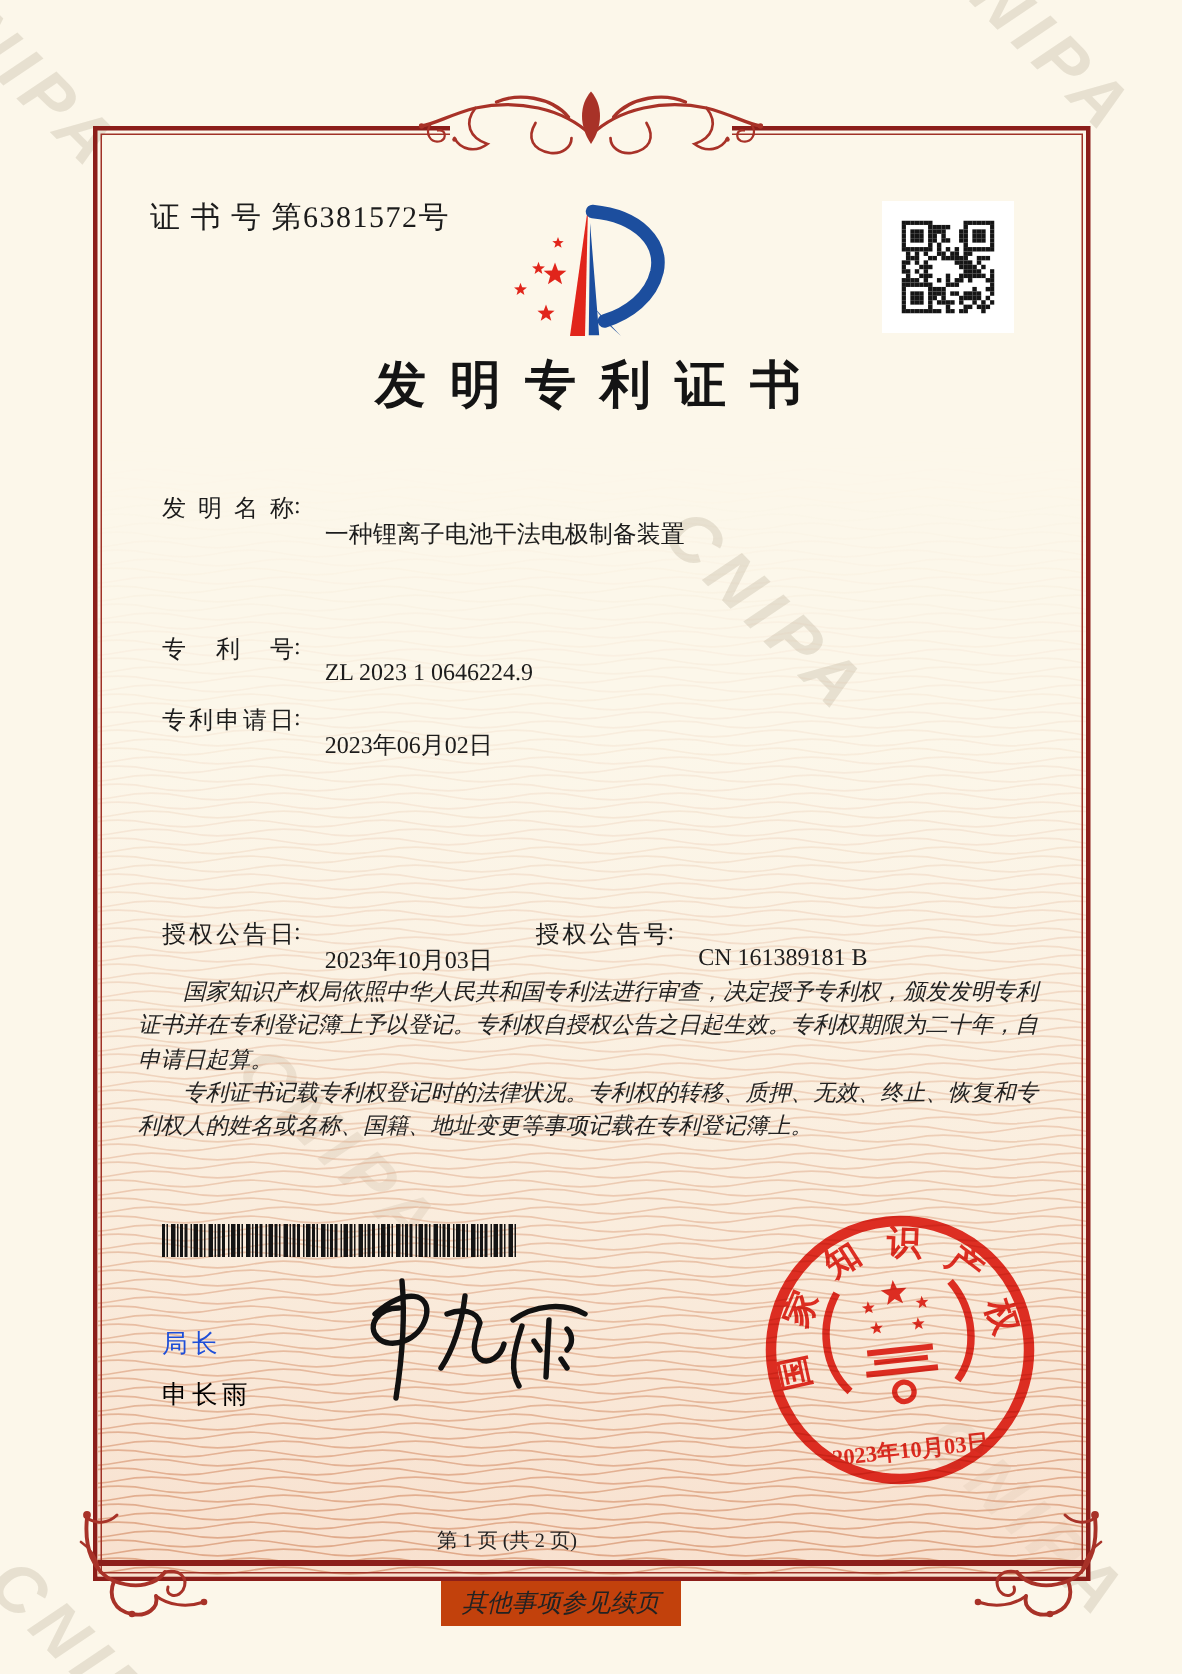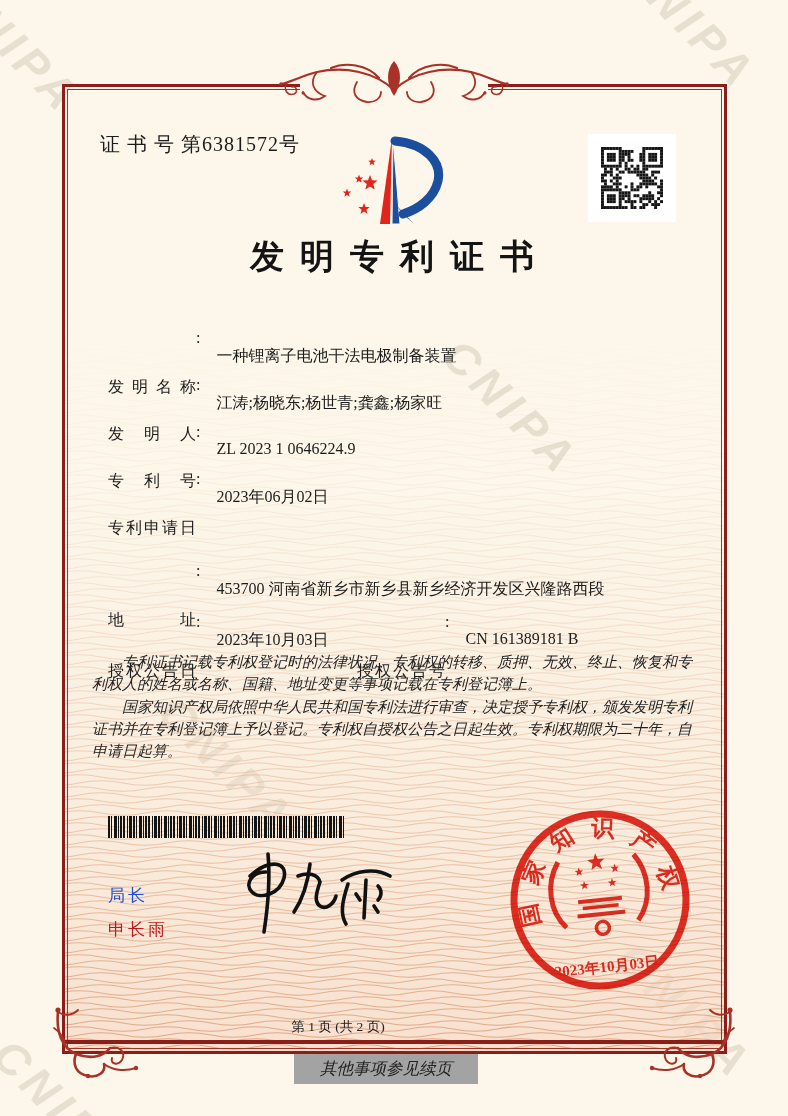--- a/index.html
+++ b/index.html
@@ -41,42 +41,41 @@
     font-size:34px;font-weight:700;letter-spacing:16px;padding-left:12px;
     box-sizing:border-box;color:#141414;
   }
   #qr-box{position:absolute;left:588px;top:134px;width:88px;height:88px;background:#ffffff;}
   #qr{position:absolute;left:13px;top:13px;width:62px;height:62px;}
   
   .frow{position:absolute;left:108px;font-size:16px;white-space:nowrap;}
   .flabel{
     display:inline-block;width:88px;text-align:justify;text-align-last:justify;
     vertical-align:top;
-    margin-top:48px;
   }
   .fcolon{display:inline-block;vertical-align:top;}
   .fval{display:inline-block;margin-left:12px;vertical-align:top;margin-top:17px;}
   .fval-wrap{white-space:normal;width:455px;line-height:19px;}
   .frow-inline{position:absolute;left:0;top:0;}
   #row-grantno{position:absolute;left:249px;top:0;}
   
   #body-text{
     position:absolute;left:92px;top:651px;width:612px;
     font-size:15px;font-style:italic;line-height:22.3px;color:#222;
   }
   #body-text p{margin:0;text-indent:2em;}
   
   #barcode{position:absolute;left:108px;top:816px;width:238px;height:22px;}
   #signer-title{position:absolute;left:108px;top:884px;font-family:"Liberation Sans","DejaVu Sans",sans-serif;font-size:17px;letter-spacing:3px;color:#1d4ed8;}
-  #signer-name{position:absolute;left:108px;top:918px;font-family:"Liberation Sans","DejaVu Sans",sans-serif;font-size:17px;letter-spacing:3px;color:#b91c1c;}
+  #signer-name{position:absolute;left:108px;top:918px;font-family:"Liberation Sans","DejaVu Sans",sans-serif;font-size:17px;letter-spacing:3px;color:#000000;}
   #signature{position:absolute;left:222px;top:846px;width:190px;height:95px;}
   #seal{position:absolute;left:506px;top:806px;width:188px;height:188px;mix-blend-mode:multiply;opacity:0.95;}
   #page-info{position:absolute;left:0;top:1018px;width:676px;text-align:center;font-size:13.5px;color:#222;}
   #note-box{
-    position:absolute;left:294px;top:1054px;width:184px;height:30px;background:#a3a3a3;
+    position:absolute;left:294px;top:1054px;width:160px;height:30px;background:#c2410c;
     text-align:center;line-height:30px;font-size:16.5px;font-style:italic;color:#222;
   }
   svg{display:block;}
 </style>
 </head>
 <body>
 
 <div id="page">
 
   <div class="wm" style="left:-28px;top:-34px;">CNIPA</div>
@@ -525,50 +524,42 @@
         <rect x="13" y="20" width="1" height="1" fill="#151515"></rect>
         <rect x="14" y="20" width="1" height="1" fill="#151515"></rect>
         <rect x="18" y="20" width="1" height="1" fill="#151515"></rect>
       </svg>
   </div>
 
   <div class="frow" style="top:329px;">
     <span class="flabel">发明名称</span><span class="fcolon">:</span>
     <span class="fval">一种锂离子电池干法电极制备装置</span>
   </div>
-  <div class="frow" style="top:376px;">
-    <span class="flabel">发明人</span><span class="fcolon">:</span>
-    <span class="fval">江涛;杨晓东;杨世青;龚鑫;杨家旺</span>
-  </div>
   <div class="frow" style="top:423px;">
     <span class="flabel">专利号</span><span class="fcolon">:</span>
     <span class="fval">ZL 2023 1 0646224.9</span>
   </div>
   <div class="frow" style="top:470px;">
     <span class="flabel">专利申请日</span><span class="fcolon">:</span>
     <span class="fval">2023年06月02日</span>
-  </div>
-  <div class="frow" style="top:562px;">
-    <span class="flabel">地址</span><span class="fcolon">:</span>
-    <span class="fval fval-wrap">453700 河南省新乡市新乡县新乡经济开发区兴隆路西段</span>
   </div>
   <div class="frow" style="top:613px;width:580px;">
     <span class="frow-inline">
       <span class="flabel">授权公告日</span><span class="fcolon">:</span>
       <span class="fval">2023年10月03日</span>
     </span>
     <span id="row-grantno">
       <span class="flabel">授权公告号</span><span class="fcolon">:</span>
       <span class="fval">CN 161389181 B</span>
     </span>
   </div>
 
   <div id="body-text">
+    <p>国家知识产权局依照中华人民共和国专利法进行审查，决定授予专利权，颁发发明专利证书并在专利登记簿上予以登记。专利权自授权公告之日起生效。专利权期限为二十年，自申请日起算。</p>
     <p>专利证书记载专利权登记时的法律状况。专利权的转移、质押、无效、终止、恢复和专利权人的姓名或名称、国籍、地址变更等事项记载在专利登记簿上。</p>
-    <p>国家知识产权局依照中华人民共和国专利法进行审查，决定授予专利权，颁发发明专利证书并在专利登记簿上予以登记。专利权自授权公告之日起生效。专利权期限为二十年，自申请日起算。</p>
   </div>
 
   <svg id="barcode" viewBox="0 0 238 22" preserveAspectRatio="none">
       <rect x="0" y="0" width="2" height="22" fill="#141414"></rect>
       <rect x="3" y="0" width="1" height="22" fill="#141414"></rect>
       <rect x="6" y="0" width="3" height="22" fill="#141414"></rect>
       <rect x="10" y="0" width="1" height="22" fill="#141414"></rect>
       <rect x="12" y="0" width="2" height="22" fill="#141414"></rect>
       <rect x="15" y="0" width="2" height="22" fill="#141414"></rect>
       <rect x="19" y="0" width="1" height="22" fill="#141414"></rect>

